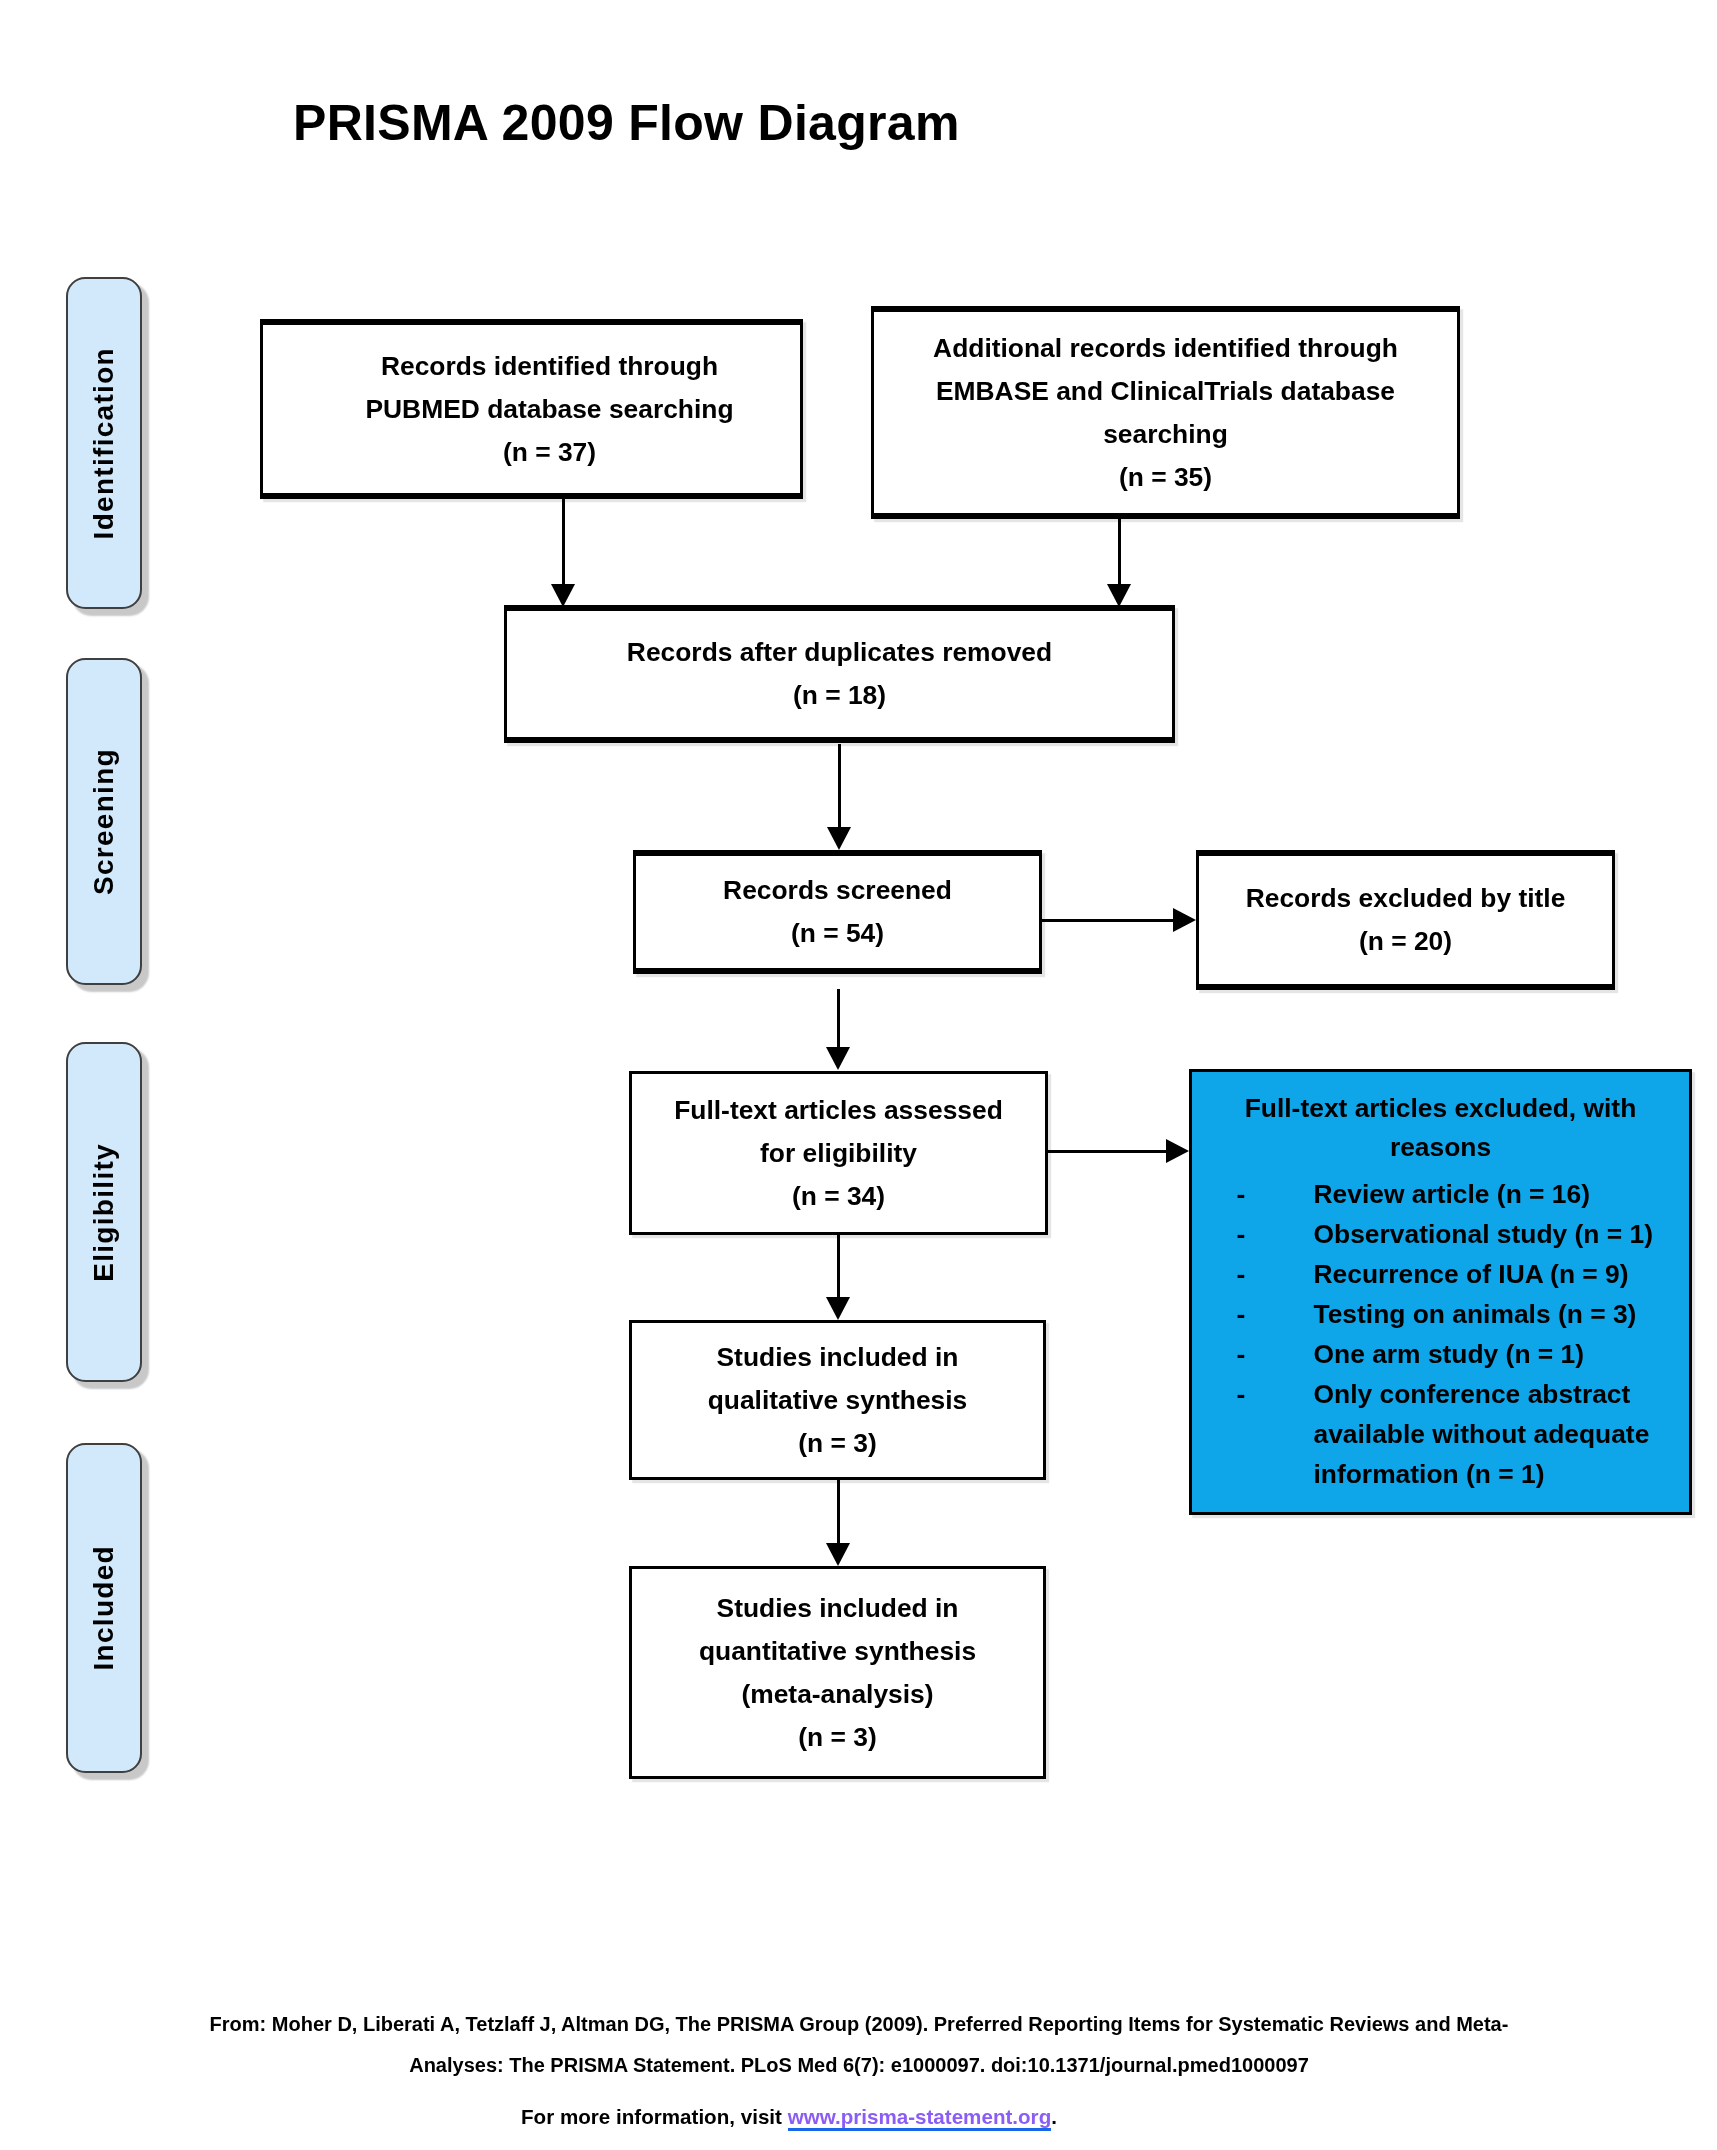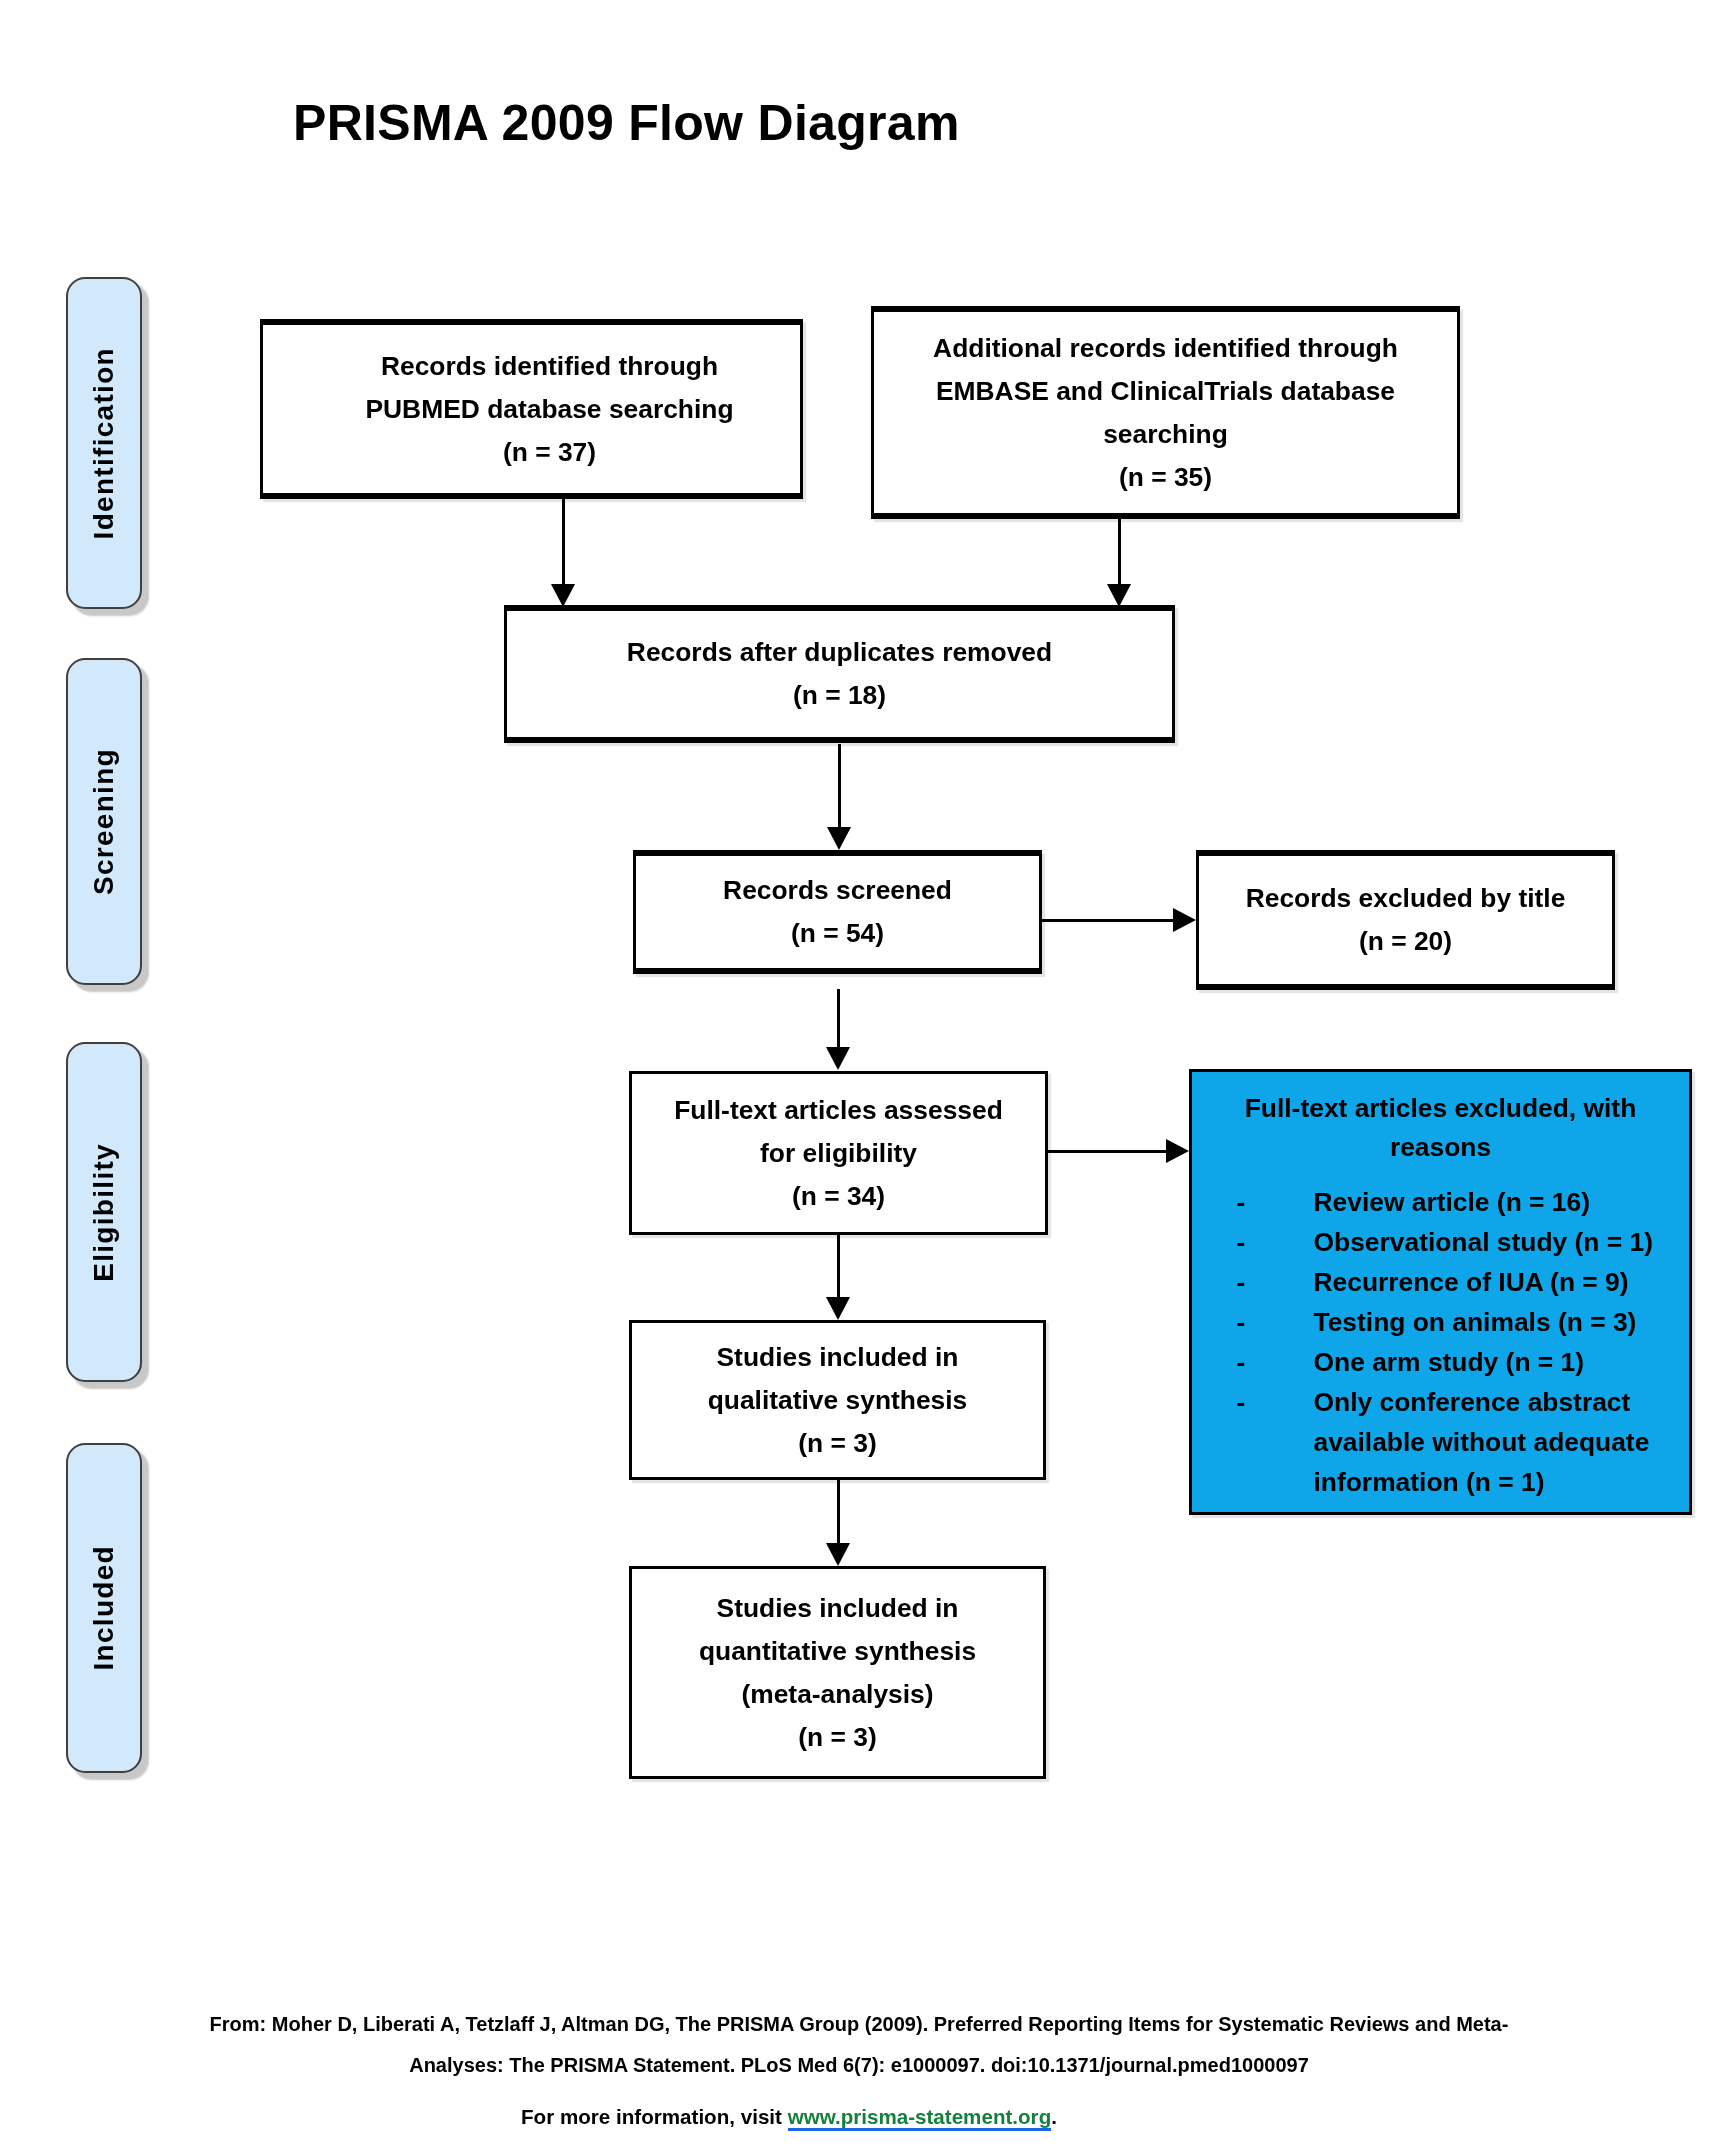--- a/index.html
+++ b/index.html
@@ -65,21 +65,21 @@
   .band{border-width:6.4px 3.9px;}
 
   
   .reasons-box{
     position:absolute;background:#0ea5e9;border:3.9px solid #000;box-sizing:border-box;
     font-size:26.4px;font-weight:bold;
     box-shadow:3.2px 3.2px 0 rgba(0,0,0,0.10);
     padding:16.7px 15.5px 6.4px 15.5px;
   }
   .reasons-title{text-align:center;line-height:39px;white-space:pre-line;}
-  .reasons-list{list-style:none;margin:15px 0 0 0;padding:0 6.4px 0 106px;}
+  .reasons-list{list-style:none;margin:7px 0 0 0;padding:0 6.4px 0 106px;}
   .reasons-list li{position:relative;line-height:40px;text-align:left;}
   .reasons-list li::before{content:"-";position:absolute;left:-77px;top:0;}
 
   
   .vline{position:absolute;width:3.2px;background:#000;}
   .hline{position:absolute;height:3.2px;background:#000;}
   .arrow-down{position:absolute;width:0;height:0;
     border-left:12.2px solid transparent;border-right:12.2px solid transparent;
     border-top:23px solid #000;}
   .arrow-right{position:absolute;width:0;height:0;
@@ -90,21 +90,21 @@
   .citation{
     position:absolute;left:26px;right:26px;top:2004px;
     text-align:center;font-size:20px;font-weight:bold;line-height:41px;
   }
   .citation .it{}
   .info-line{
     position:absolute;left:0;top:2105px;width:1578px;
     text-align:center;font-size:20.6px;font-weight:bold;
   }
   .info-line a{
-    color:#15803d;text-decoration:none;border-bottom:3.9px solid #1a66e8;
+    color:#8b5cf6;text-decoration:none;border-bottom:3.9px solid #1a66e8;
     cursor:pointer;
   }
 </style>
 </head>
 <body>
 
 <div id="canvas">
 
   <div class="page-title">PRISMA 2009 Flow Diagram</div>
 

